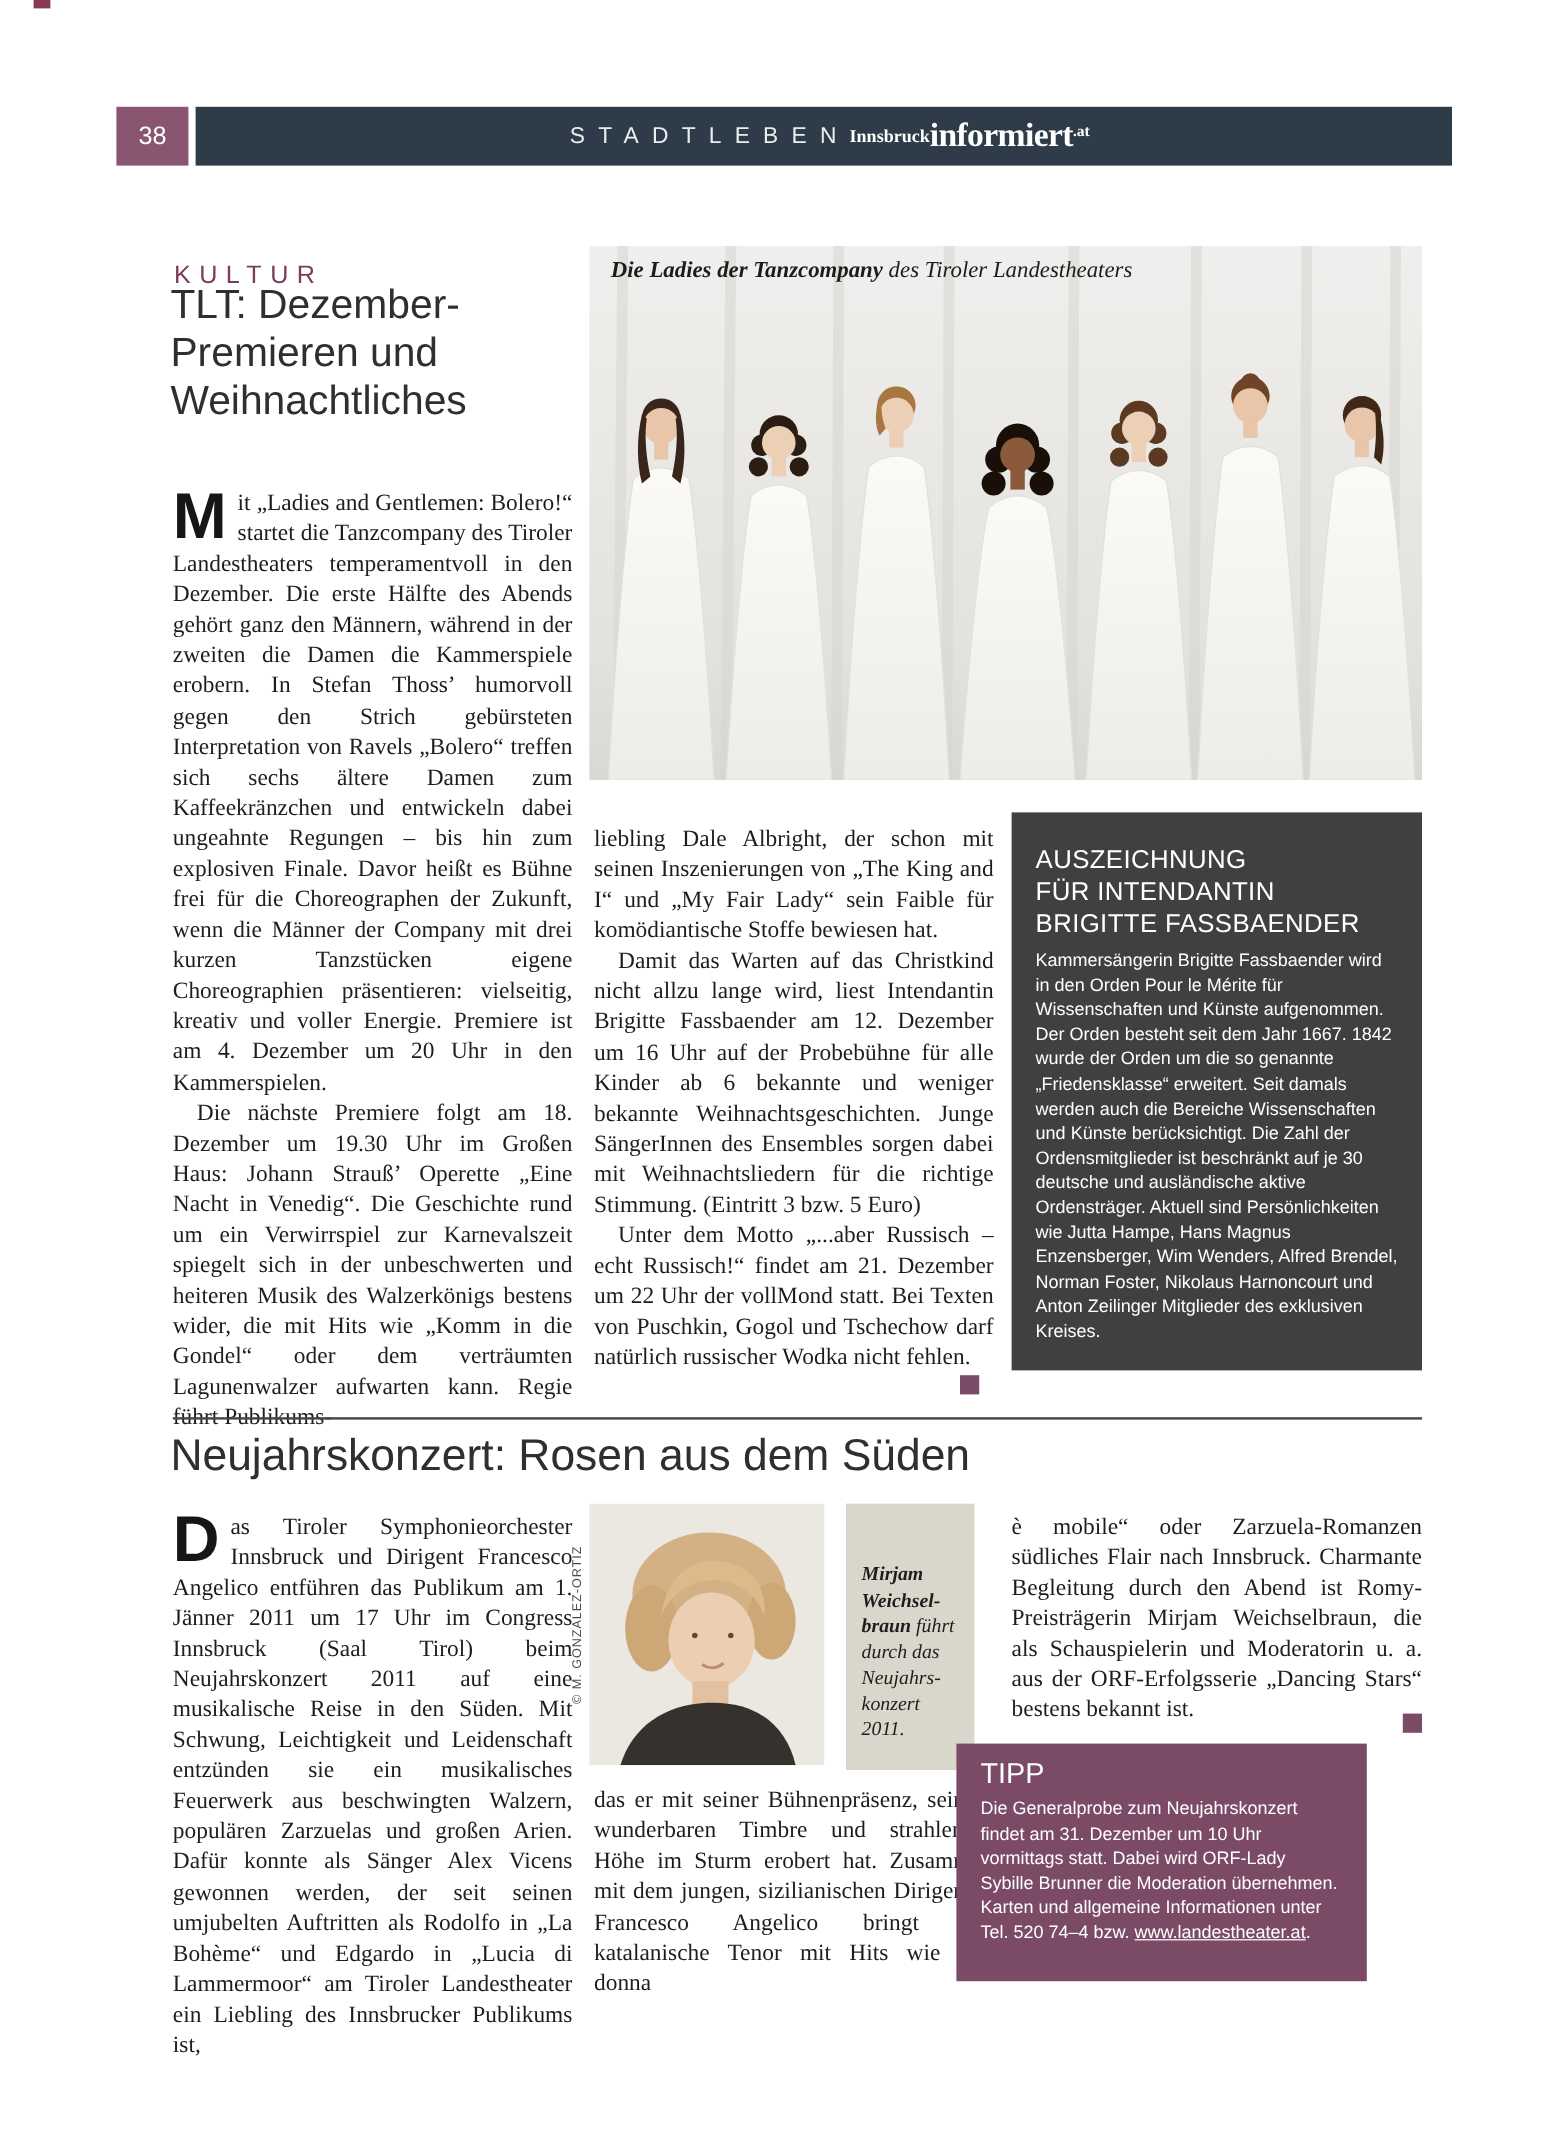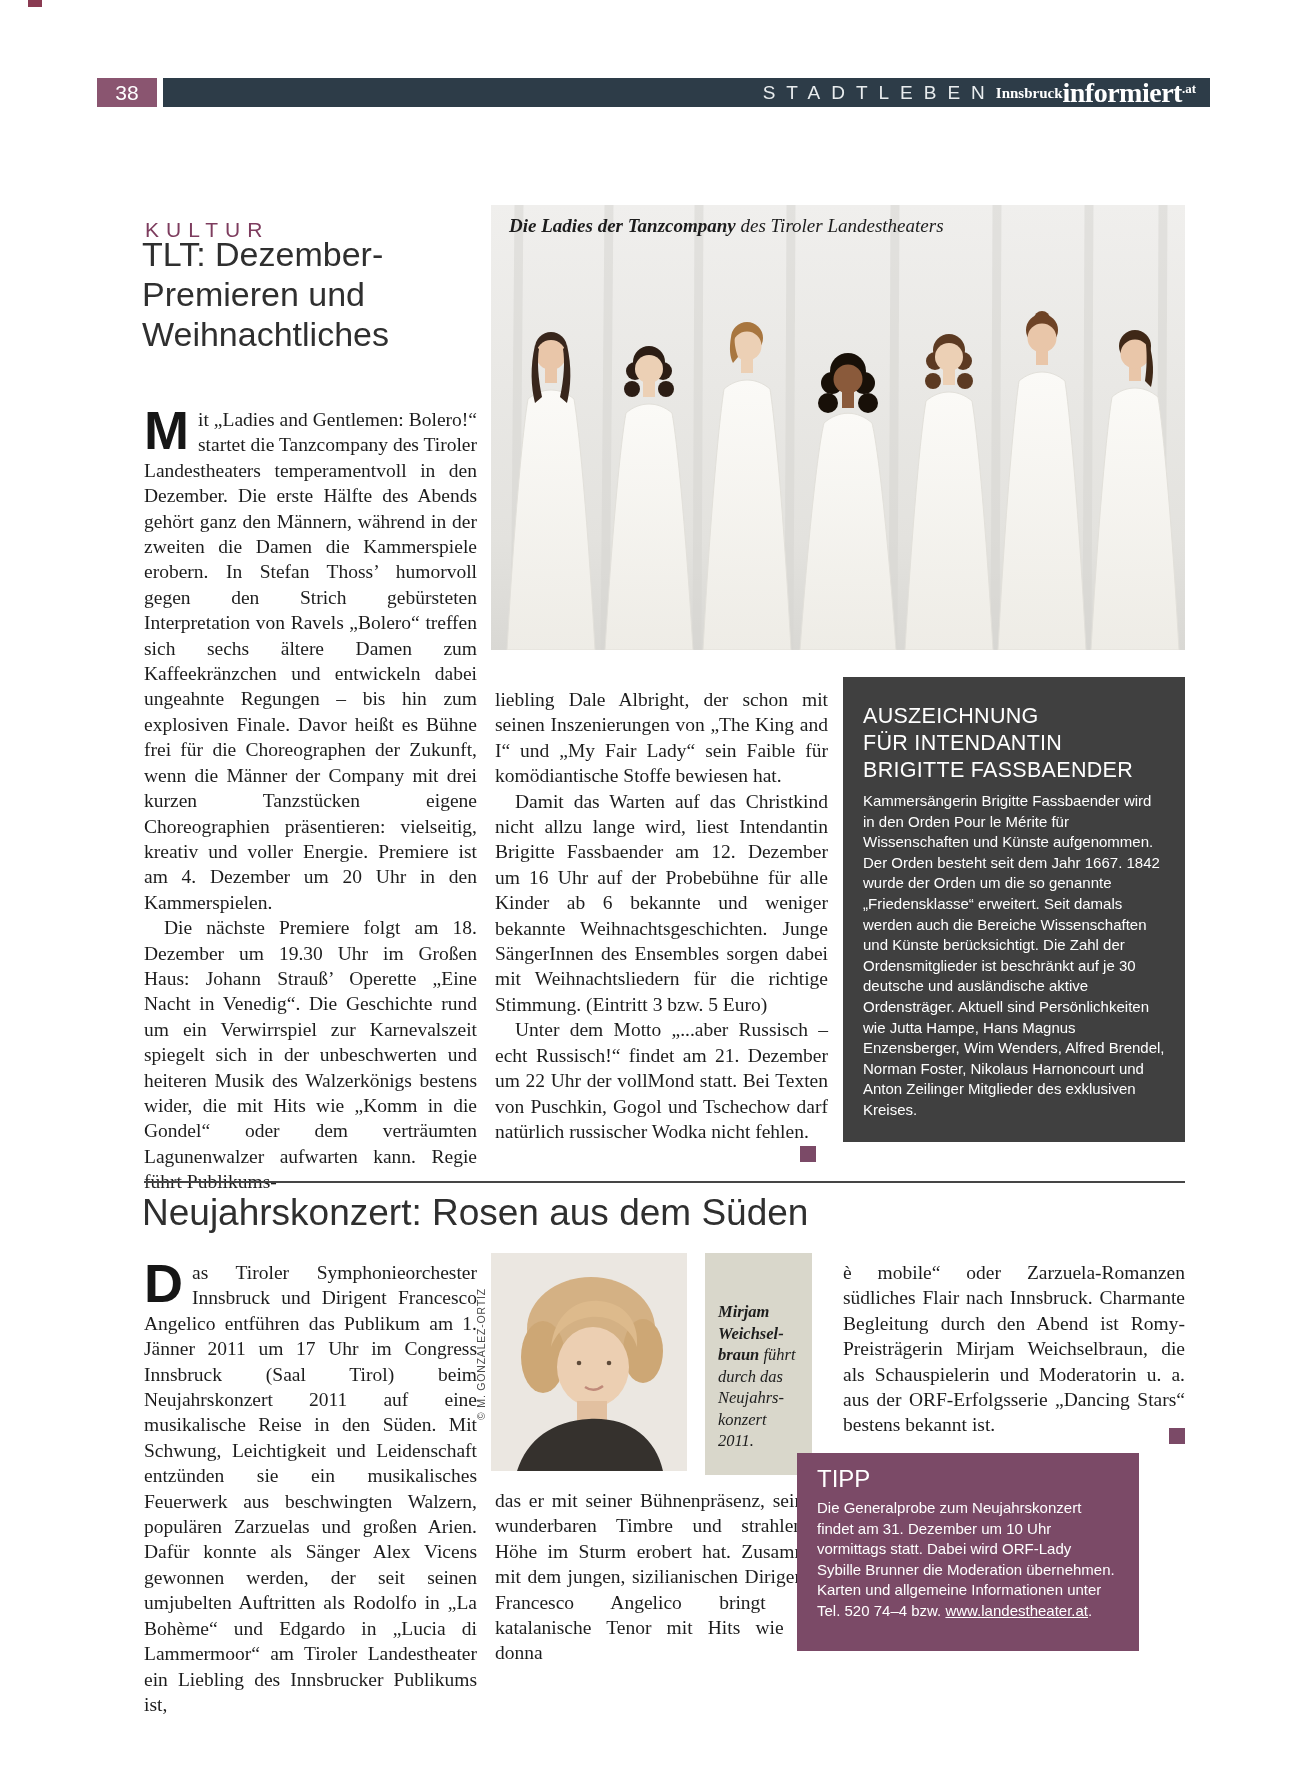--- a/index.html
+++ b/index.html
@@ -2,25 +2,25 @@
 <html lang="de"><head>
 <meta charset="utf-8">
 <style>
   html,body{margin:0;padding:0;background:#fff;}
   .page{position:relative;width:1303px;height:1775px;background:#ffffff;overflow:hidden;
         font-family:"Liberation Serif",serif;}
 
   .corner-mark{position:absolute;left:28px;top:0;width:14px;height:7px;background:#8a3b52;}
 
   
-  .topbar{position:absolute;left:97px;top:78px;width:1113px;height:29px;display:flex;}
+  .topbar{position:absolute;left:97px;top:89px;width:1113px;height:49px;display:flex;}
   .pagenum{width:60px;background:#8a5570;color:#fff;font-family:"Liberation Sans",sans-serif;
            font-size:21px;display:flex;align-items:center;justify-content:center;}
   .topbar-main{flex:1;margin-left:6px;background:#2d3c48;display:flex;align-items:center;
-               justify-content:flex-end;padding:0 14px 0 24px;}
+               justify-content:center;padding:0 14px 0 24px;}
   .section{color:#e9edef;font-family:"Liberation Sans",sans-serif;font-size:19px;letter-spacing:11px;}
   .brand{color:#fff;font-family:"Liberation Serif",serif;font-weight:bold;white-space:nowrap;}
   .brand-city{font-size:15px;position:relative;top:-4px;}
   .brand-name{font-size:28px;letter-spacing:-0.5px;}
   .brand-tld{font-size:13px;position:relative;top:-9px;}
 
   
   .kicker{position:absolute;left:145px;top:202px;font-family:Liberation Sans, sans-serif;
           font-size:21px;letter-spacing:7px;color:#7d3c5e;margin-top:16px;}
   .headline1{position:absolute;left:142px;top:234px;width:300px;margin:0;

